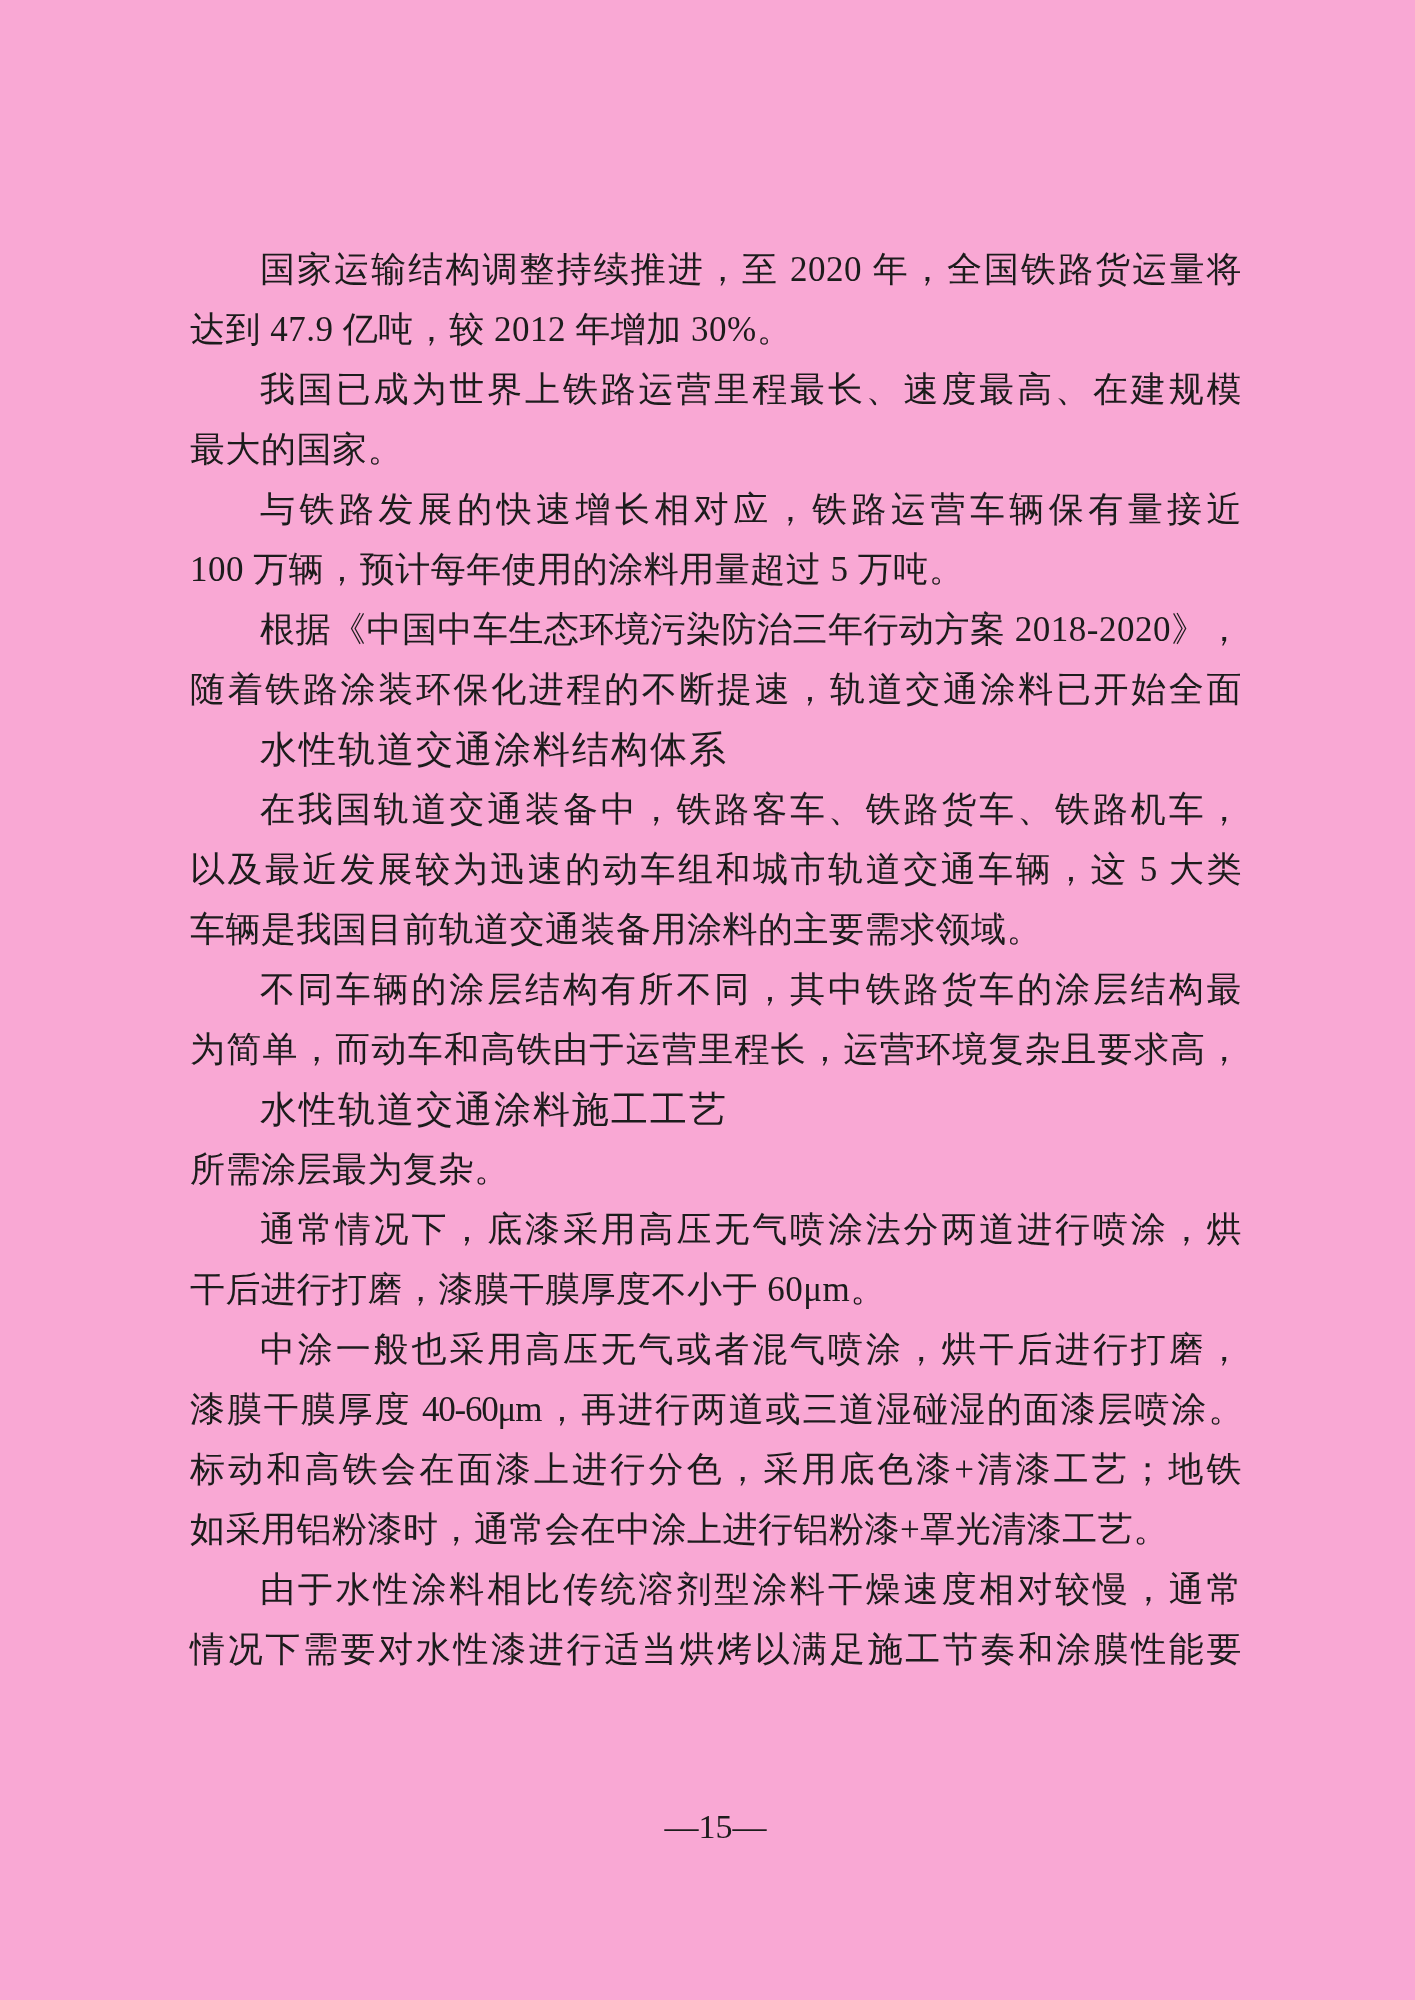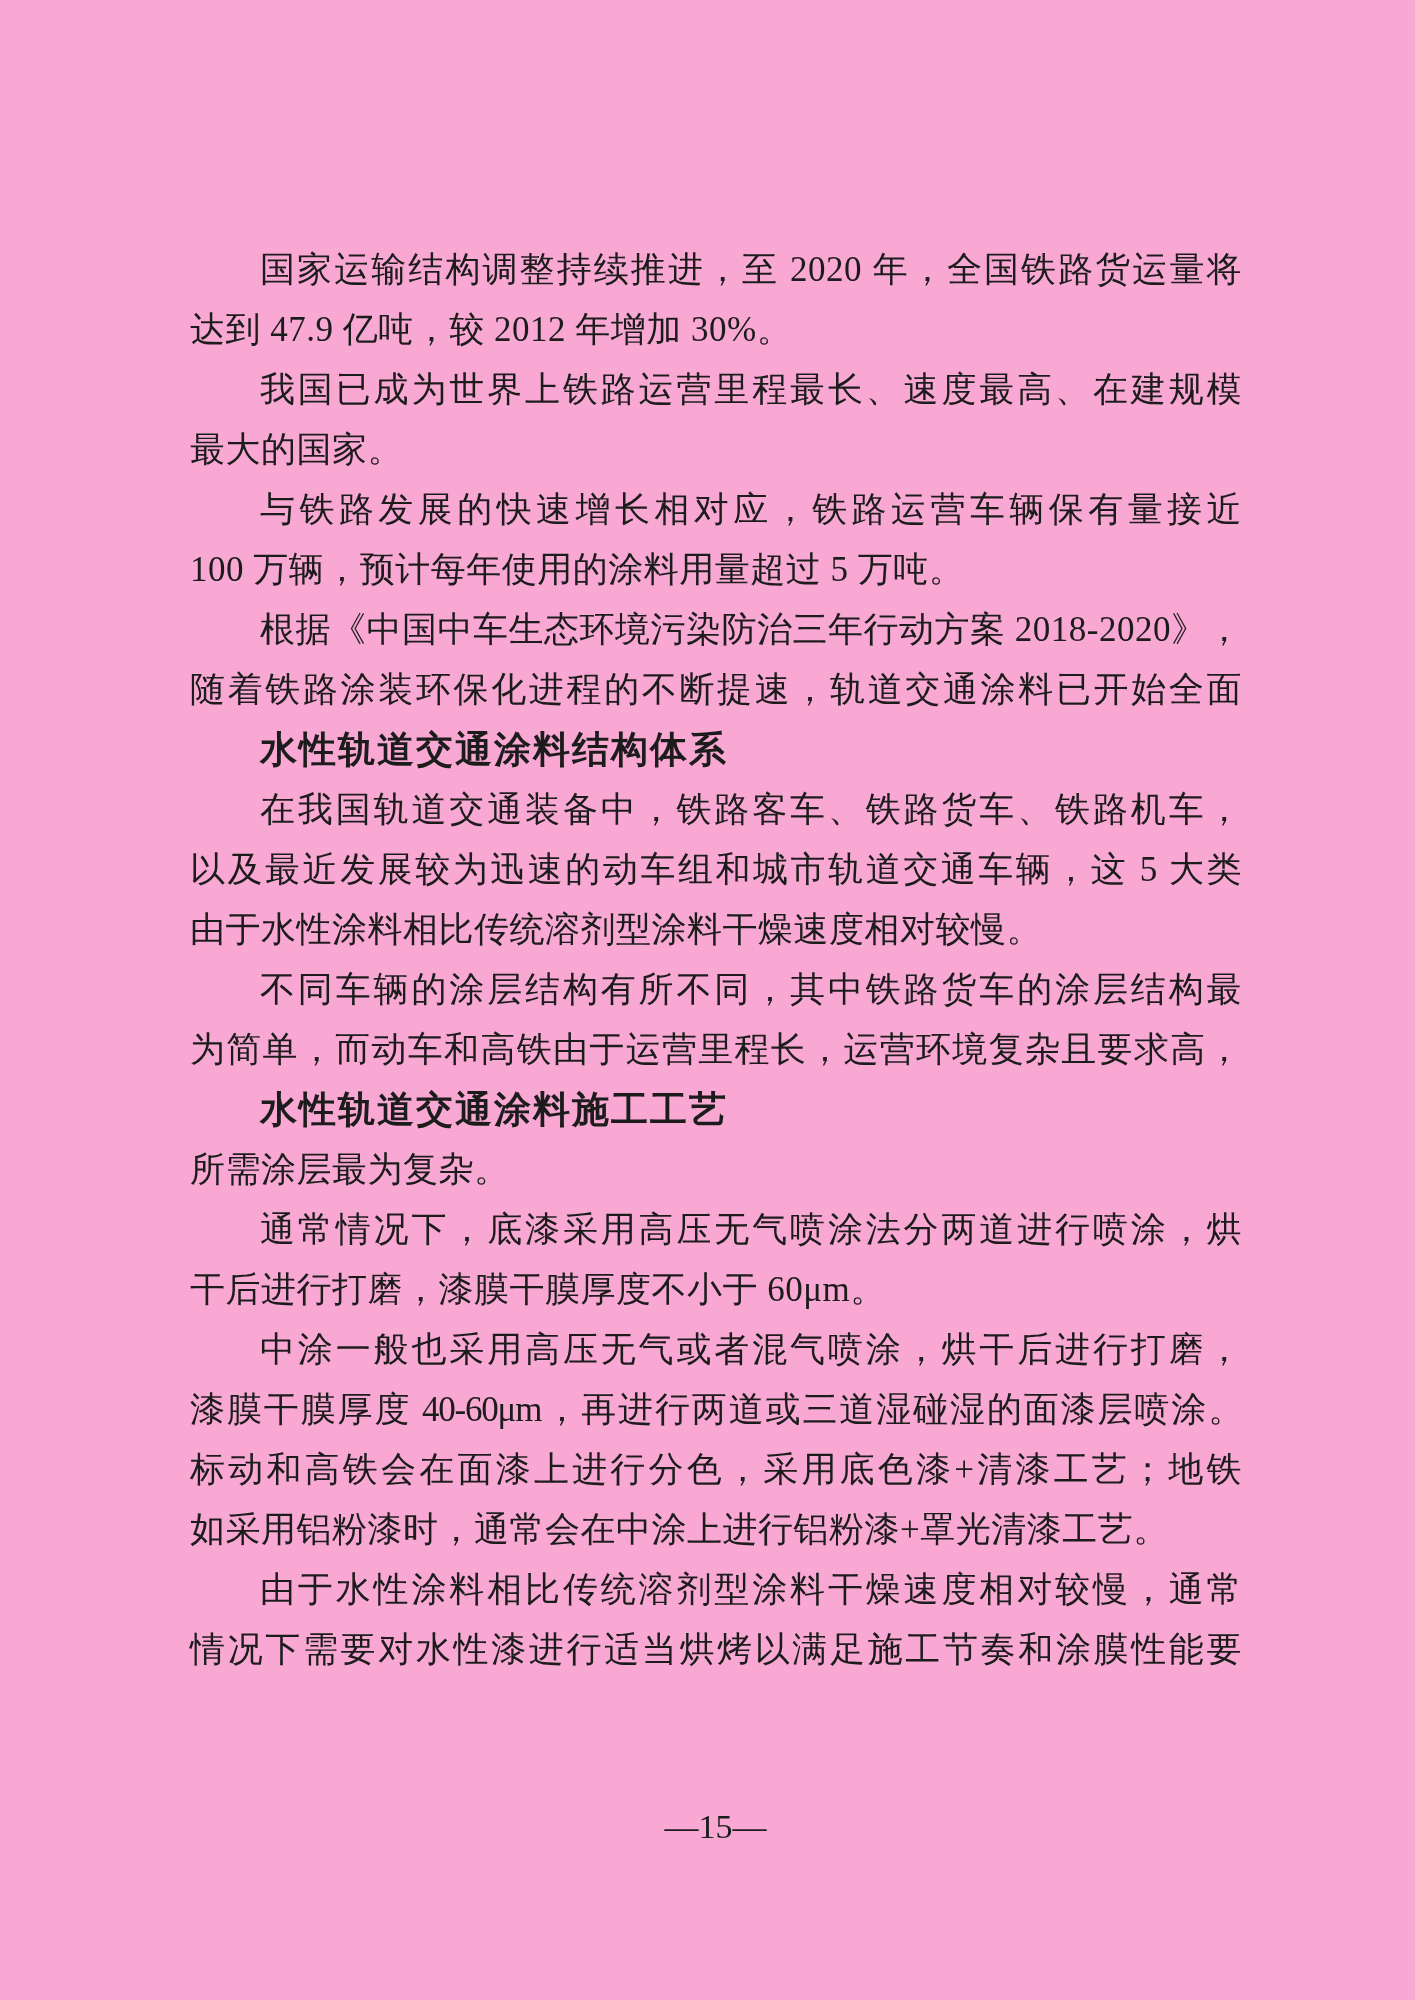--- a/index.html
+++ b/index.html
@@ -38,21 +38,21 @@
   
   .jst {
     text-align: justify;
     text-align-last: justify;
   }
   
   .tight { letter-spacing: -1.2px; }
   
   .hd {
     font-family: "Liberation Sans", "DejaVu Sans", sans-serif;
-    font-weight: bold;
+    font-weight: normal;
     font-size: 37px;
     letter-spacing: 2px;
   }
   .footer {
     position: absolute;
     left: 0;
     top: 1797px;
     width: 1415px;
     height: 60px;
     line-height: 60px;
@@ -73,21 +73,21 @@
     <div class="ln">达到 47.9 亿吨，较 2012 年增加 30%。</div>
     <div class="ln ind jst">我国已成为世界上铁路运营里程最长、速度最高、在建规模</div>
     <div class="ln">最大的国家。</div>
     <div class="ln ind jst">与铁路发展的快速增长相对应，铁路运营车辆保有量接近</div>
     <div class="ln">100 万辆，预计每年使用的涂料用量超过 5 万吨。</div>
     <div class="ln ind jst">根据《中国中车生态环境污染防治三年行动方案 2018-2020》，</div>
     <div class="ln jst">随着铁路涂装环保化进程的不断提速，轨道交通涂料已开始全面</div>
     <div class="ln ind hd">水性轨道交通涂料结构体系</div>
     <div class="ln ind jst">在我国轨道交通装备中，铁路客车、铁路货车、铁路机车，</div>
     <div class="ln jst">以及最近发展较为迅速的动车组和城市轨道交通车辆，这 5 大类</div>
-    <div class="ln">由于水性涂料相比传统溶剂型涂料干燥速度相对较慢。</div>
+    <div class="ln">车辆是我国目前轨道交通装备用涂料的主要需求领域。</div>
     <div class="ln ind jst">不同车辆的涂层结构有所不同，其中铁路货车的涂层结构最</div>
     <div class="ln jst">为简单，而动车和高铁由于运营里程长，运营环境复杂且要求高，</div>
     <div class="ln ind hd">水性轨道交通涂料施工工艺</div>
     <div class="ln">所需涂层最为复杂。</div>
     <div class="ln ind jst">通常情况下，底漆采用高压无气喷涂法分两道进行喷涂，烘</div>
     <div class="ln">干后进行打磨，漆膜干膜厚度不小于 60μm。</div>
     <div class="ln ind jst">中涂一般也采用高压无气或者混气喷涂，烘干后进行打磨，</div>
     <div class="ln jst tight">漆膜干膜厚度 40-60μm，再进行两道或三道湿碰湿的面漆层喷涂。</div>
     <div class="ln jst">标动和高铁会在面漆上进行分色，采用底色漆+清漆工艺；地铁</div>
     <div class="ln">如采用铝粉漆时，通常会在中涂上进行铝粉漆+罩光清漆工艺。</div>

